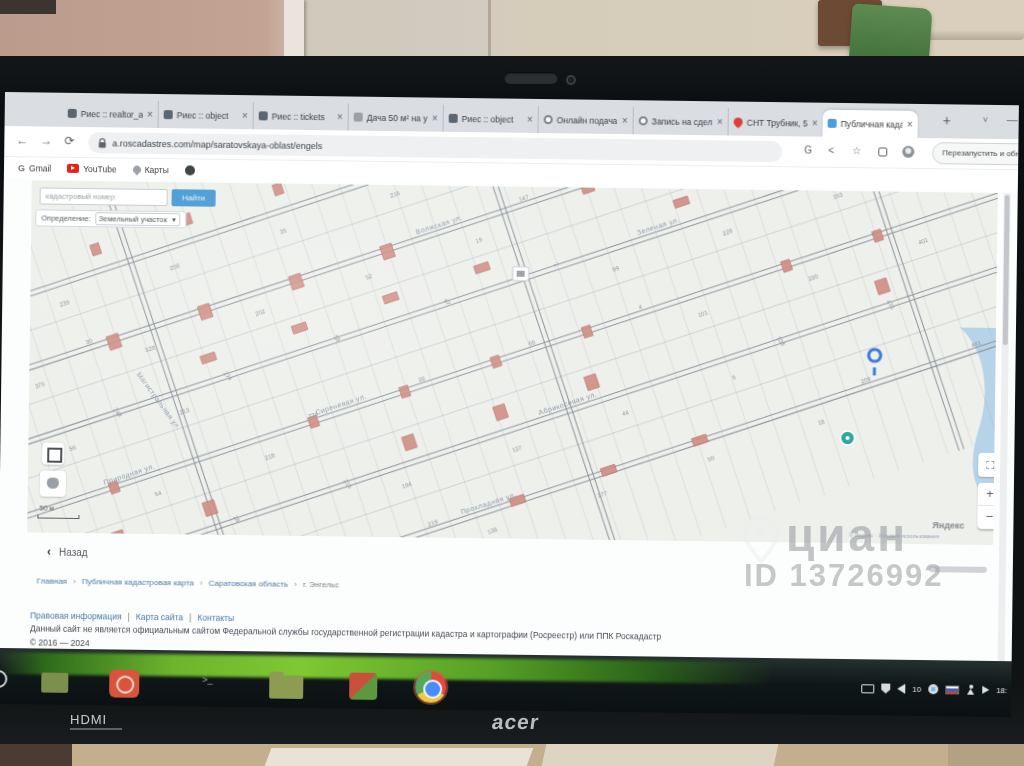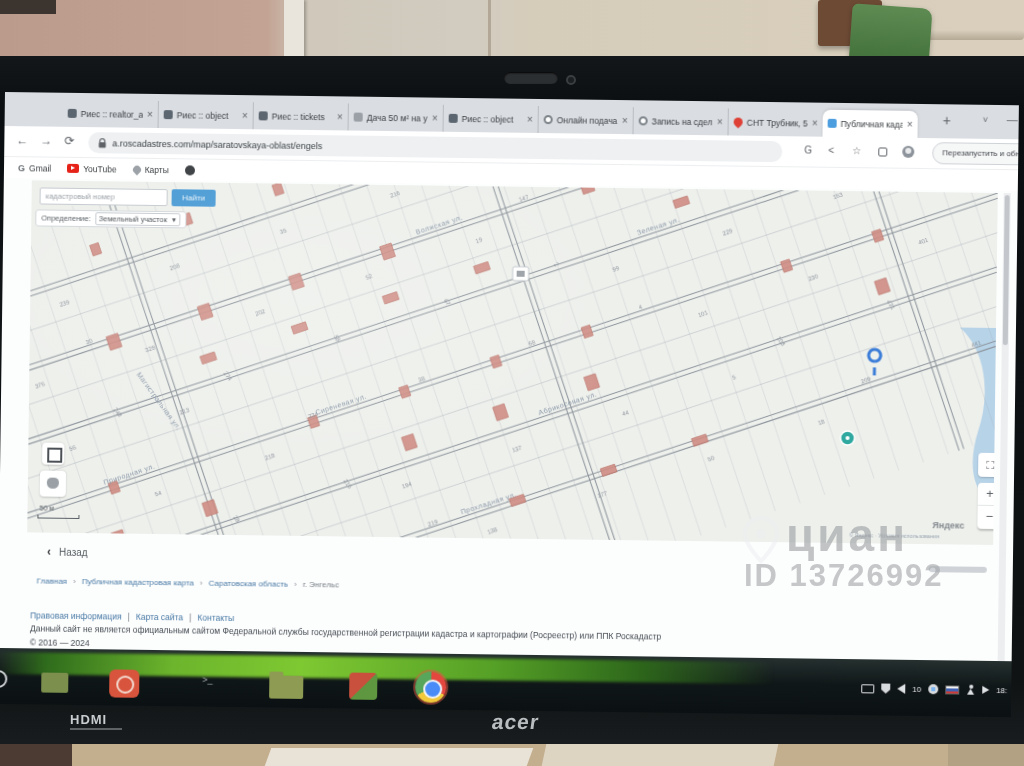--- a/index.html
+++ b/index.html
@@ -14,21 +14,21 @@
   .door-strip { left:284px; top:0; width:20px; height:68px; background:#e9e5dc; box-shadow:2px 0 3px rgba(0,0,0,.25);}
   .wall-seam { left:488px; top:0; width:3px; height:62px; background:#b3a898; }
   .shelf-box { left:818px; top:0; width:64px; height:46px; background:#6d4a34; border-radius:3px; box-shadow:0 3px 5px rgba(0,0,0,.3);}
   .towel { left:850px; top:6px; width:80px; height:76px; background:linear-gradient(180deg,#5d8b52,#48763f 60%,#3f6a38); border-radius:6px 10px 14px 10px; transform:rotate(4deg); box-shadow:0 2px 5px rgba(0,0,0,.25);}
   .rail { left:896px; top:30px; width:128px; height:10px; background:linear-gradient(180deg,#d8cfbc,#b4a995); border-radius:4px;}
 
   
   .monitor { left:-8px; top:56px; width:1040px; height:694px; background:linear-gradient(180deg,#14171a,#0b0e10 8%,#101314 90%,#1a1d1f); border-radius:8px; }
   .cam-slot { left:504px; top:72px; width:54px; height:12px; background:#2c2f31; border-radius:6px; box-shadow:inset 0 1px 2px #000;}
   .cam-lens { left:566px; top:75px; width:10px; height:10px; border-radius:50%; background:#1c1f21; border:2px solid #3a3e40;}
-  .hdmi { left:70px; top:712px; color:#c9ccce; font-size:13px; font-weight:bold; letter-spacing:1px; }
+  .hdmi { left:70px; top:712px; color:#c9ccce; font-size:13px; font-weight:normal; letter-spacing:1px; }
   .hdmi-sub { left:70px; top:728px; width:52px; height:2px; background:#7e8284; opacity:.7; }
   .acer { left:492px; top:710px; color:#b9bdbf; font-size:21px; font-weight:bold; letter-spacing:1px; transform:skewX(-8deg); }
 
   
   .desk { left:0; top:744px; width:1024px; height:22px; background:#c3ae8d; }
   .floor-dark { left:0; top:744px; width:72px; height:22px; background:#4c3b33; }
   .paper1 { left:268px; top:748px; width:262px; height:18px; background:#e9e3d7; transform:skewX(-20deg); }
   .paper2 { left:544px; top:744px; width:232px; height:22px; background:#ded4c2; transform:skewX(-12deg); }
   .desk-right { left:948px; top:744px; width:76px; height:22px; background:#b2a283; }
 

